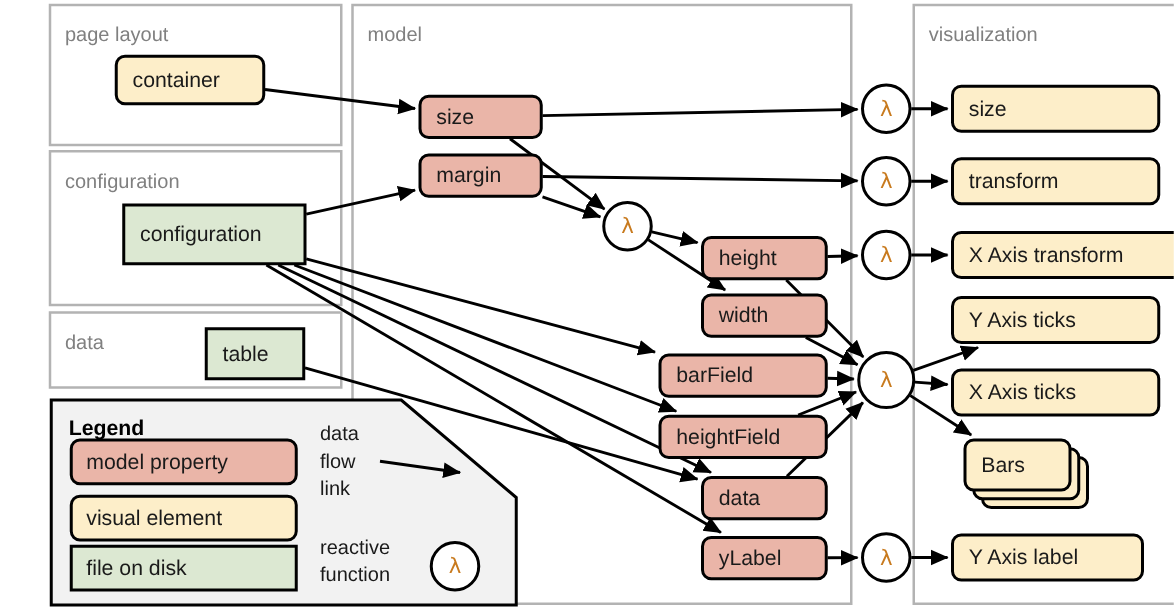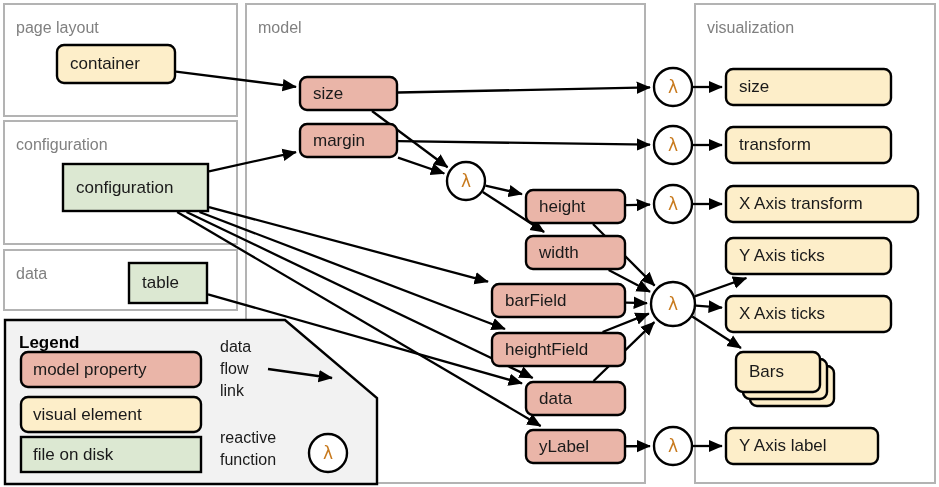--- a/index.html
+++ b/index.html
@@ -1,18 +1,18 @@
 <!DOCTYPE html>
 <html><head>
 <meta charset="utf-8">
 <style>
   html,body{margin:0;padding:0;background:#ffffff;}
   body{width:939px;height:487px;overflow:hidden;
        font-family:"Liberation Sans","DejaVu Sans",sans-serif;}
-  #stage{position:relative;width:868px;height:487px;}
+  #stage{position:relative;width:868px;height:487px;margin-left:36px;}
   svg#diagram{position:absolute;left:0;top:0;width:939px;height:487px;display:block;}
   .panel-rect{fill:#ffffff;stroke:#b3b3b3;stroke-width:2;}
   .panel-title{fill:#808080;font-size:16px;font-family:"Liberation Sans",sans-serif;}
   .node-rect{stroke:#000000;stroke-width:2.4;}
   .node-pink{fill:#eab5a8;}
   .node-yellow{fill:#fdeec9;}
   .node-green{fill:#dce8d2;}
   .node-label{fill:#1a1a1a;font-size:17px;font-family:"Liberation Sans",sans-serif;
               dominant-baseline:middle;}
   .lam-circle{fill:#ffffff;stroke:#000000;stroke-width:2.4;}

